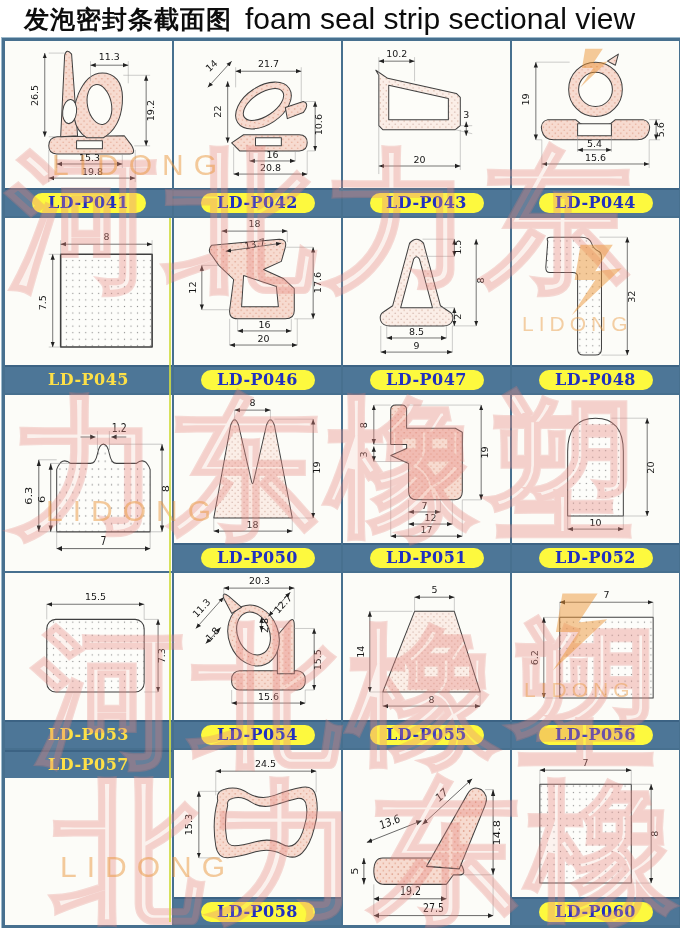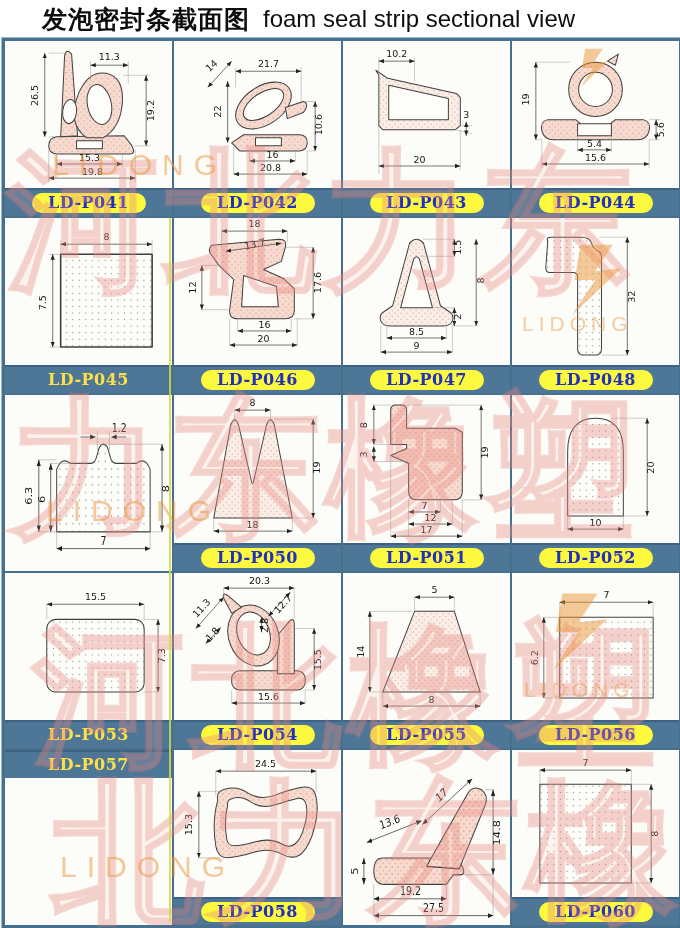--- a/index.html
+++ b/index.html
@@ -1,21 +1,21 @@
 <!DOCTYPE html>
 <html><head>
 <meta charset="utf-8">
 <style>
   html,body{margin:0;padding:0;}
   body{width:680px;height:928px;position:relative;overflow:hidden;background:#ffffff;
        font-family:"Liberation Sans",sans-serif;}
   
-  .titlebar{height:38px;display:flex;align-items:center;padding-left:42px;gap:13px;}
+  .titlebar{height:38px;display:flex;align-items:center;padding-left:24px;gap:13px;}
   .t-zh{font-size:25px;font-weight:900;color:#0d0d0d;font-family:"Liberation Serif",serif;letter-spacing:1px;}
-  .t-en{font-size:24px;color:#0d0d0d;font-weight:500;letter-spacing:0;}
+  .t-en{font-size:30px;color:#0d0d0d;font-weight:500;letter-spacing:0;}
   
   .grid{position:absolute;left:2px;top:38px;width:674px;height:884px;
         display:grid;grid-template-columns:repeat(4,1fr);grid-template-rows:repeat(5,1fr);
         gap:2px;background:#47708f;border:3px solid #47708f;outline:1px solid #9db9cb;}
   .cell{display:flex;flex-direction:column;background:#fcfcf8;overflow:hidden;}
   .draw{flex:1;position:relative;}
   svg.dsvg{width:100%;height:100%;display:block;}
   .bar{height:26px;flex:0 0 26px;background:#4d7697;display:flex;align-items:center;justify-content:center;
        border-top:2px solid #3c6384;}
   .plate{min-width:98px;padding:0 8px;height:20px;line-height:20px;text-align:center;background:#fdf93e;

